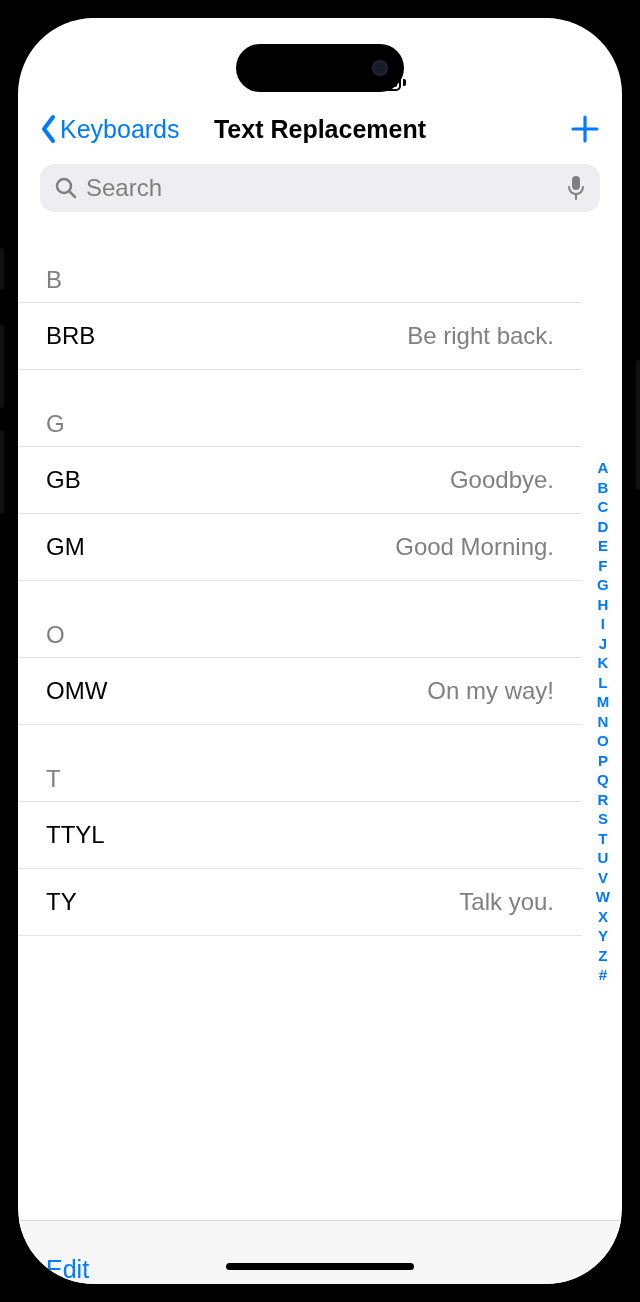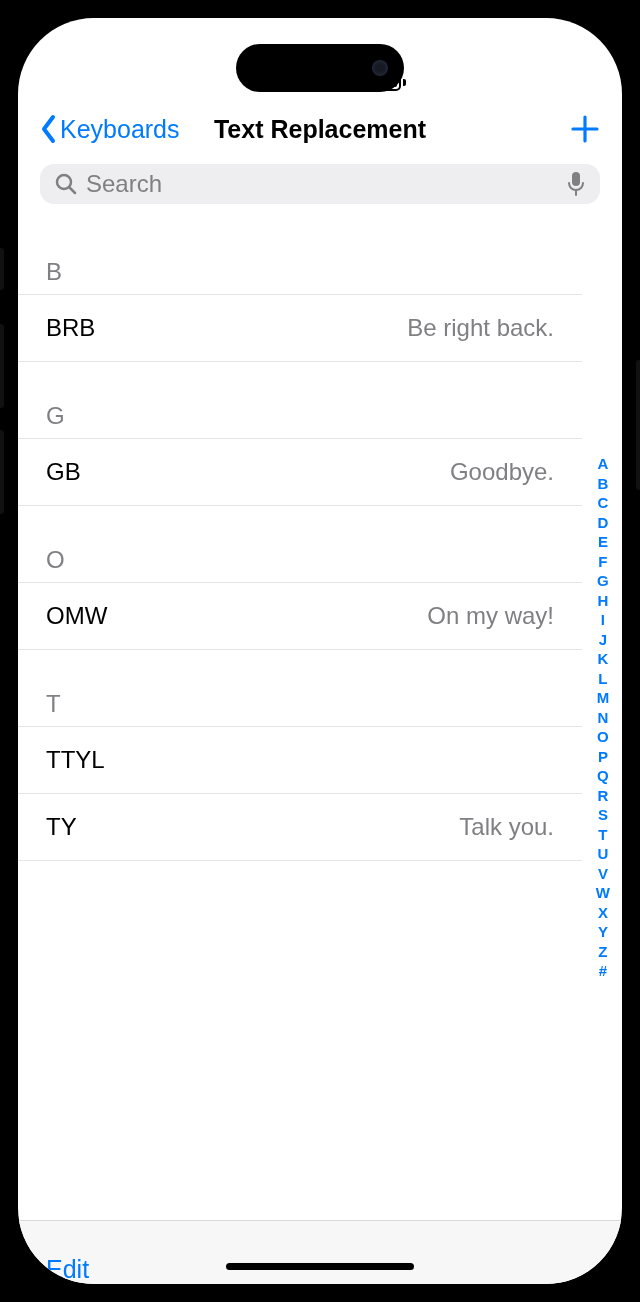--- a/index.html
+++ b/index.html
@@ -164,21 +164,21 @@
     .nav-add svg { width: 30px; height: 30px; }
 
     
     .search-wrap {
       padding: 6px 22px 10px 22px;
       flex: 0 0 auto;
     }
     .search-field {
       background: #eeeef0;
       border-radius: 14px;
-      height: 40px;
+      height: 48px;
       display: flex;
       align-items: center;
       padding: 0 14px;
       gap: 8px;
     }
     .search-field .mag { width: 24px; height: 24px; color: #7c7c80; flex-shrink:0; }
     .search-placeholder {
       color: #808084;
       font-size: 24px;
       flex: 1;
@@ -347,20 +347,24 @@
           <div class="section-header">B</div>
           <div class="row">
             <div class="row-shortcut">BRB</div>
             <div class="row-phrase">Be right back.</div>
           </div>
           <div class="section-gap"></div>
           <div class="section-header">G</div>
           <div class="row">
             <div class="row-shortcut">GB</div>
             <div class="row-phrase">Goodbye.</div>
+          </div>
+          <div class="row">
+            <div class="row-shortcut">GM</div>
+            <div class="row-phrase">Good Morning.</div>
           </div>
           <div class="section-gap"></div>
           <div class="section-header">O</div>
           <div class="row">
             <div class="row-shortcut">OMW</div>
             <div class="row-phrase">On my way!</div>
           </div>
           <div class="section-gap"></div>
           <div class="section-header">T</div>
           <div class="row">

